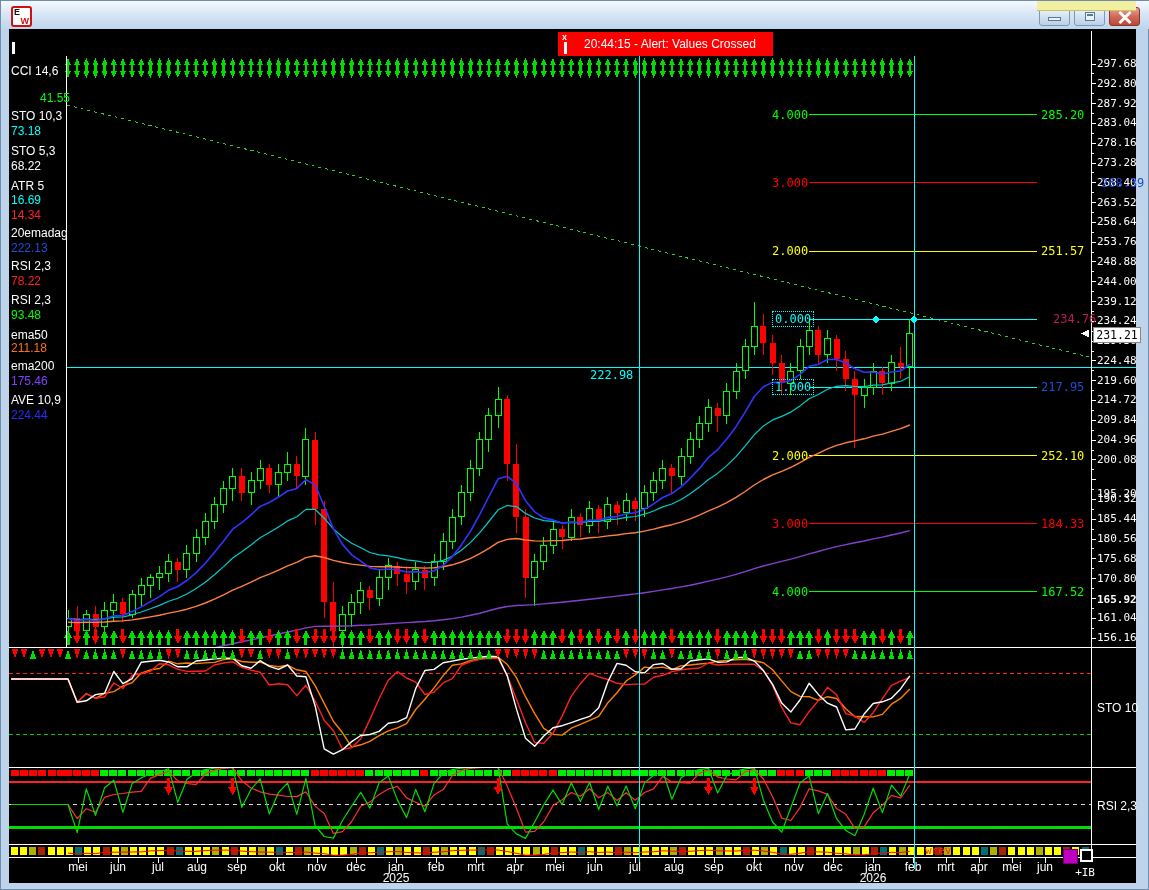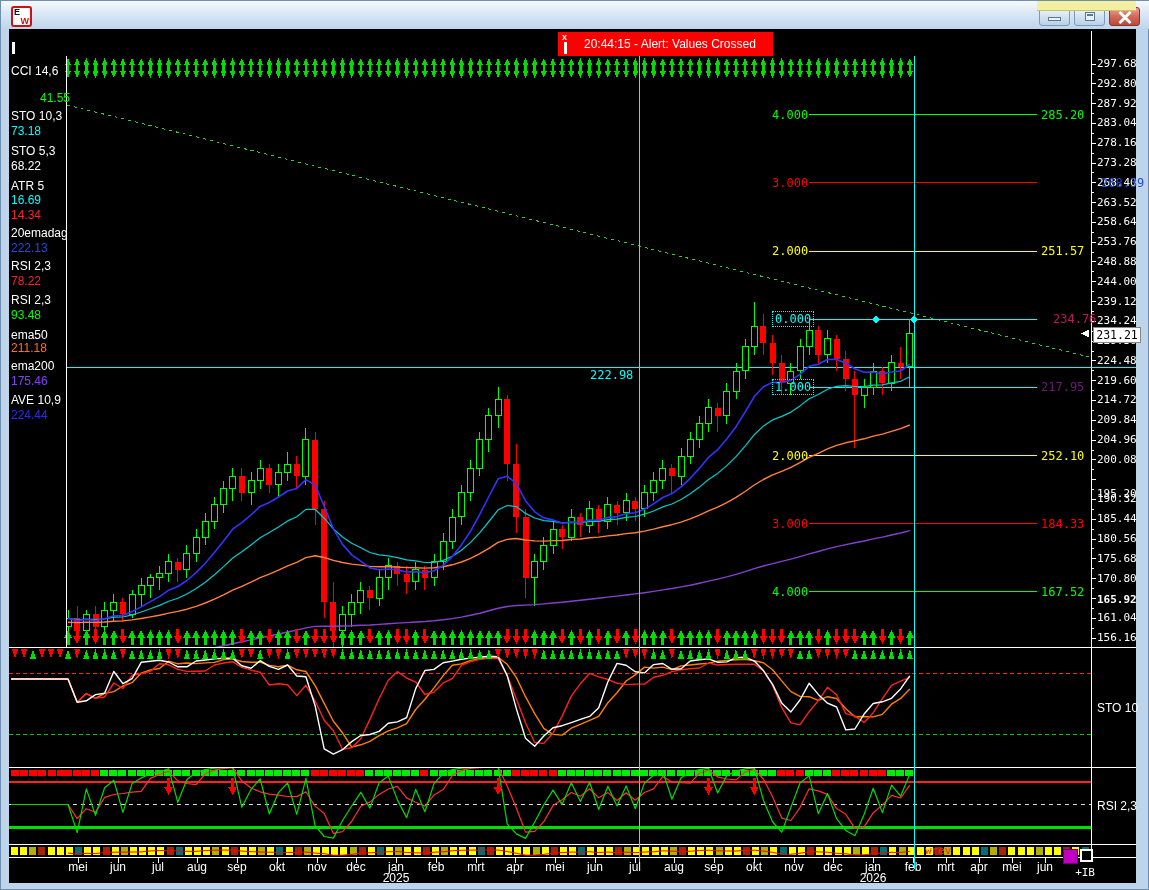--- a/index.html
+++ b/index.html
@@ -1278,21 +1278,21 @@
   <div id="fib-labels">
       <div class="fiblab mono" style="left: 771px; top: 106.618px; color: rgb(0, 255, 0);">4.000</div>
       <div class="fiblab mono" style="left: 1040px; top: 106.618px; color: rgb(0, 255, 0);">285.20</div>
       <div class="fiblab mono" style="left: 771px; top: 174.799px; color: rgb(255, 0, 0);">3.000</div>
       <div class="fiblab mono" style="left: 1100px; top: 174.799px; color: #1d4ed8;">268.39</div>
       <div class="fiblab mono" style="left: 771px; top: 243.02px; color: rgb(255, 255, 0);">2.000</div>
       <div class="fiblab mono" style="left: 1040px; top: 243.02px; color: rgb(255, 255, 0);">251.57</div>
       <div class="fiblab mono" style="left: 771px; top: 310.201px; color: rgb(0, 255, 255); border: 1px dotted rgb(0, 255, 255); padding: 0px 2px;">0.000</div>
       <div class="fiblab mono" style="left: 1040px; top: 311.201px; color: #be185d; margin-left: 12px;">234.76</div>
       <div class="fiblab mono" style="left: 771px; top: 378.382px; color: rgb(0, 255, 255); border: 1px dotted rgb(0, 255, 255); padding: 0px 2px;">1.000</div>
-      <div class="fiblab mono" style="left: 1040px; top: 379.382px; color: #701a75; text-align: right;">217.95</div>
+      <div class="fiblab mono" style="left: 1040px; top: 379.382px; color: #1d4ed8; text-align: right;">217.95</div>
       <div class="fiblab mono" style="left: 771px; top: 447.563px; color: rgb(255, 255, 0);">2.000</div>
       <div class="fiblab mono" style="left: 1040px; top: 447.563px; color: rgb(255, 255, 0);">252.10</div>
       <div class="fiblab mono" style="left: 771px; top: 515.743px; color: rgb(255, 0, 0);">3.000</div>
       <div class="fiblab mono" style="left: 1040px; top: 515.743px; color: rgb(255, 0, 0);">184.33</div>
       <div class="fiblab mono" style="left: 771px; top: 583.924px; color: rgb(0, 255, 0);">4.000</div>
       <div class="fiblab mono" style="left: 1040px; top: 583.924px; color: rgb(0, 255, 0);">167.52</div>
     </div>
   <div id="hline-label" class="ov mono">222.98</div>
 
   <div class="panlab" style="top:666px">80</div>

